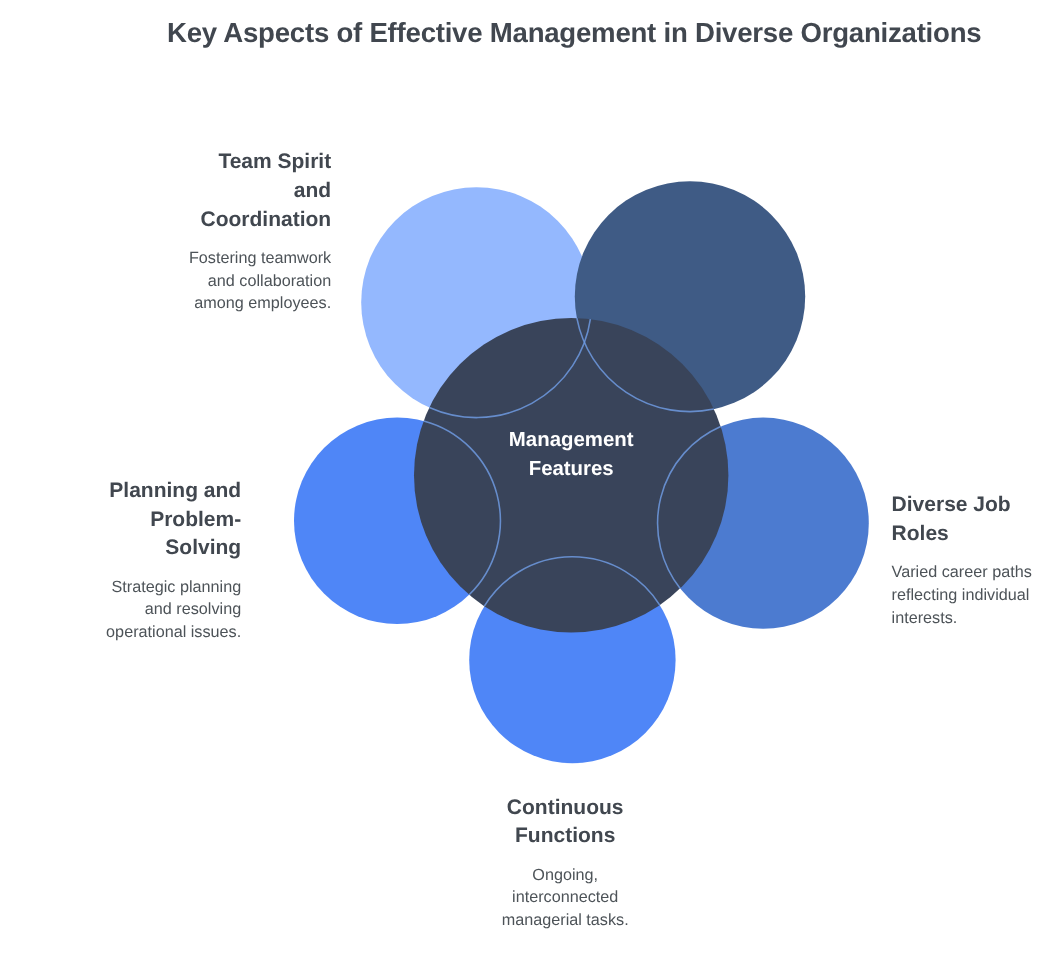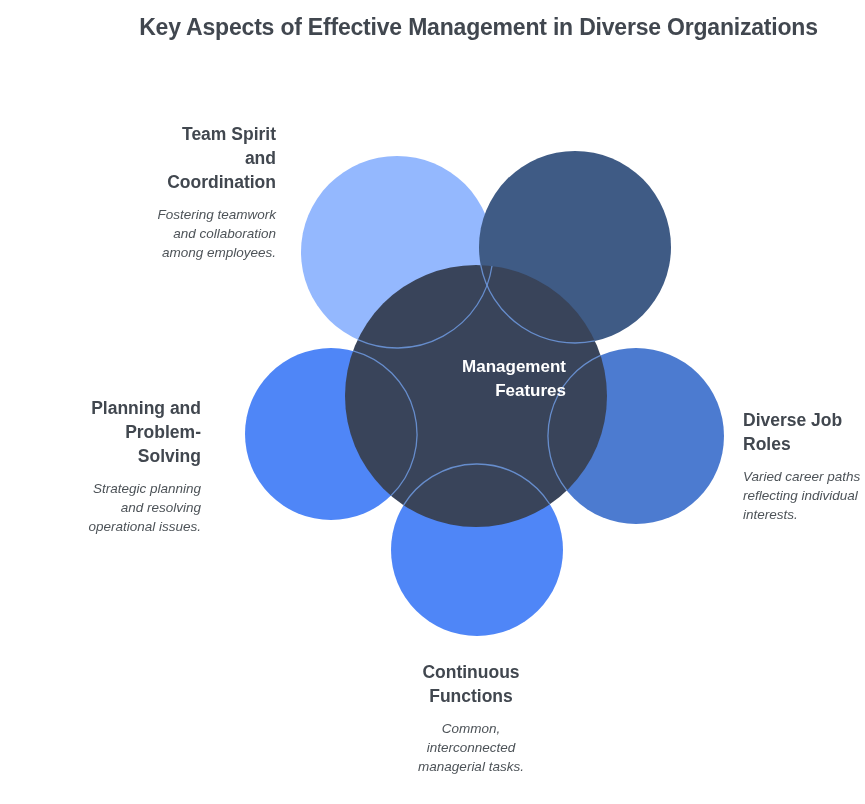--- a/index.html
+++ b/index.html
@@ -43,21 +43,21 @@
     width: 865px;
     height: 804px;
     overflow: visible;
   }
 
   .center-label {
     position: absolute;
     left: 340px;
     top: 355px;
     width: 180px;
-    text-align: right;
+    text-align: center;
     color: #ffffff;
     font-size: 17px;
     font-weight: bold;
     line-height: 24px;
     pointer-events: none;
   }
 
   .node-label {
     position: absolute;
   }
@@ -66,21 +66,20 @@
     font-weight: bold;
     color: #41474f;
     line-height: 24px;
     margin: 0;
   }
   .node-desc {
     font-size: 13.5px;
     color: #4d5358;
     line-height: 19px;
     margin: 11px 0 0 0;
-    font-style: italic;
   }
 
   
   #lbl-team-spirit      { left: 55px;  top: 122px; width: 175px; text-align: right; }
   #lbl-common-act       { left: 636px; top: 132px; width: 200px; text-align: left; }
   #lbl-planning         { left: 10px;  top: 396px; width: 145px; text-align: right; }
   #lbl-diverse-roles    { left: 697px; top: 408px; width: 170px; text-align: left; }
   #lbl-continuous       { left: 330px; top: 660px; width: 190px; text-align: center; }
 </style>
 </head>
@@ -152,19 +151,19 @@
       <span>interests.</span>
     </p>
   </div>
 
   <div class="node-label" id="lbl-continuous">
     <p class="node-title">
       <span>Continuous</span><br>
       <span>Functions</span>
     </p>
     <p class="node-desc">
-      <span>Common,</span><br>
+      <span>Ongoing,</span><br>
       <span>interconnected</span><br>
       <span>managerial tasks.</span>
     </p>
   </div>
 
 </div>
 
 </body></html>

